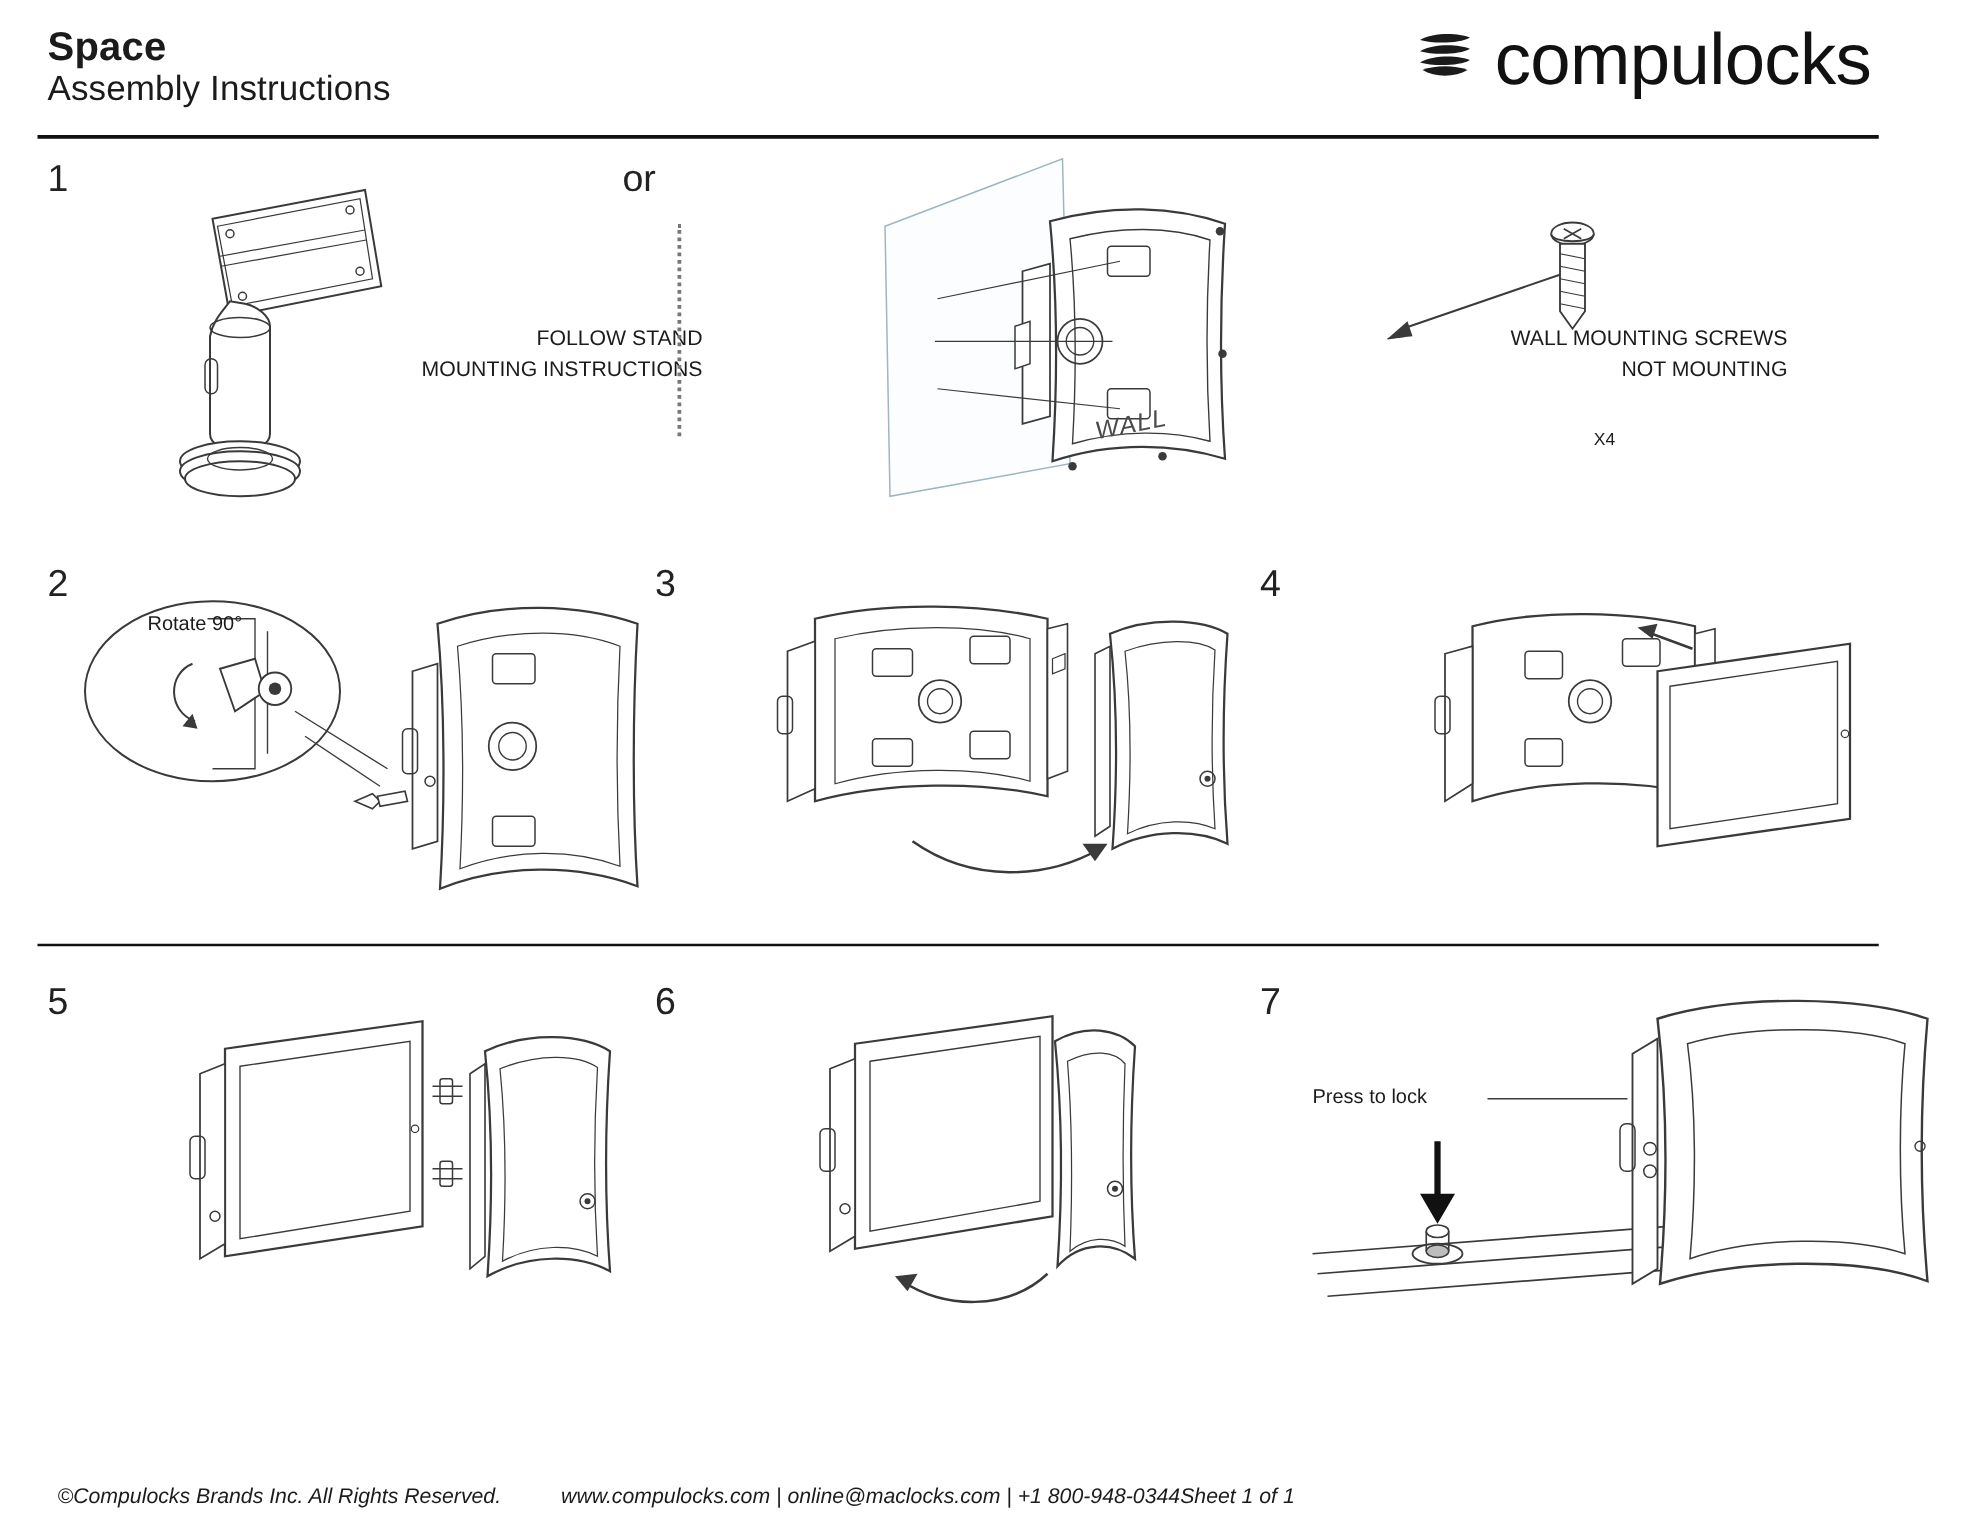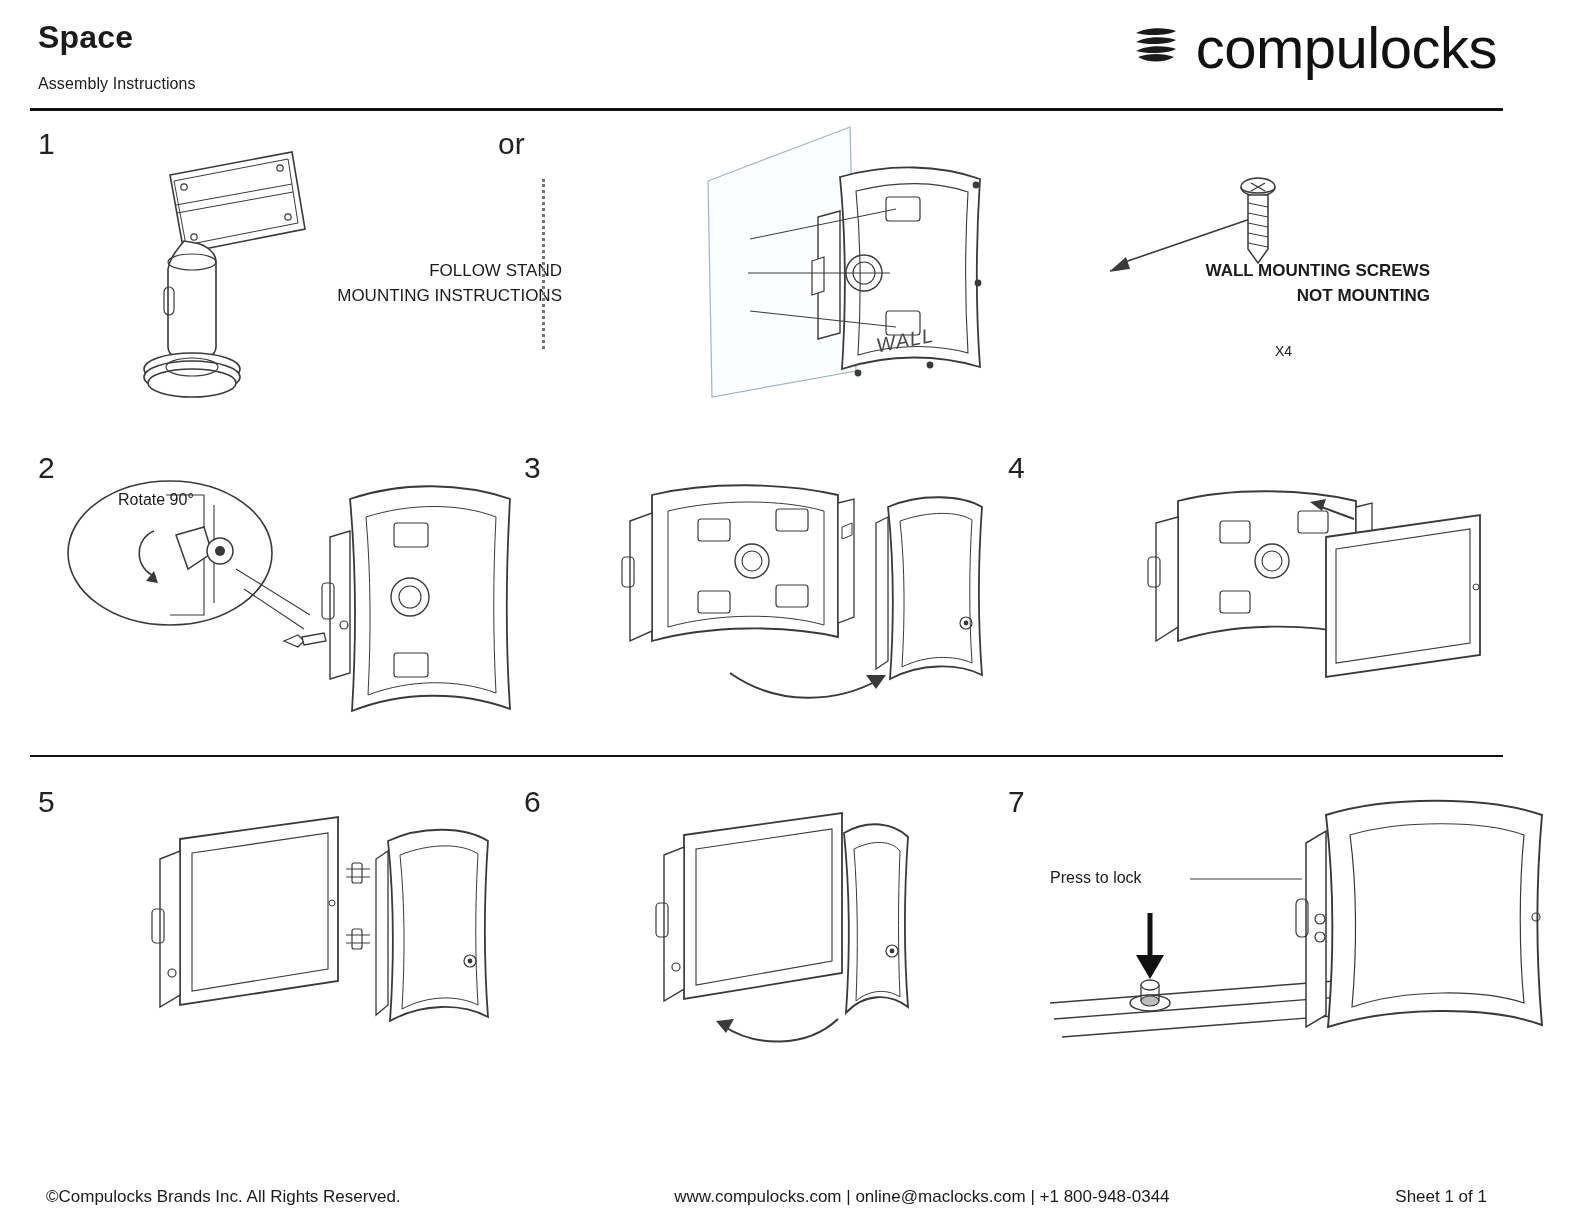--- a/index.html
+++ b/index.html
@@ -33,23 +33,23 @@
     left: 8px;
     top: 20px;
   }
   .doc-title {
     font-size: 32px;
     font-weight: bold;
     letter-spacing: 0.2px;
     line-height: 1.1;
   }
   .doc-subtitle {
-    font-size: 16px;
+    font-size: 28px;
     font-weight: normal;
-    margin-top: 20px;
+    margin-top: 0;
     letter-spacing: 0.1px;
   }
   .brand {
     position: absolute;
     right: 6px;
     top: 14px;
     display: flex;
     align-items: center;
     gap: 16px;
   }
@@ -107,22 +107,23 @@
 
   
   .footer {
     position: absolute;
     left: 46px;
     right: 46px;
     bottom: 18px;
     font-size: 17px;
     color: #1b1b1b;
     display: flex;
-    justify-content: space-between;
+    justify-content: flex-start;
     align-items: center;
+    font-style: italic;
   }
   .footer .center { text-align: center; margin-left: 48px; }
 </style>
 </head>
 <body>
 
 <div class="page">
 
   <div class="header">
     <div class="title-block">
@@ -216,21 +217,21 @@
         <path d="M50 100 L64 98" stroke-width="1.4"></path>
 
         <ellipse cx="198" cy="16" rx="17" ry="9" fill="#fff" stroke-width="1.5"></ellipse>
         <path d="M181 16 C181 24, 215 24, 215 16" fill="#fff" stroke-width="1.5"></path>
         <path d="M191 12 L205 20 M205 12 L191 20" stroke-width="1.3"></path>
         <path d="M188 24 L188 78 L198 92 L208 78 L208 24 Z" fill="#fff" stroke-width="1.5"></path>
         <path d="M188 32 L208 36 M188 42 L208 46 M188 52 L208 56 M188 62 L208 66 M188 72 L208 76" stroke-width="1"></path>
       </svg>
     </div>
     <div class="small-label" style="left:1245px; top:232px; font-size:14px;">X4</div>
-    <div class="step-caption" style="left:1060px; top:148px; width:340px;font-weight:bold;">
+    <div class="step-caption" style="left:1060px; top:148px; width:340px;">
       <div>WALL MOUNTING SCREWS</div>
       <div>NOT MOUNTING</div>
     </div>
   </div>
 
   <div class="band band-2">
 
     <div class="step-num" style="left:8px; top:0px;">2</div>
     <div class="art" style="left:28px; top:14px;">
       <svg width="470" height="250" viewBox="0 0 470 250" fill="none" stroke="#3a3a3a" stroke-width="1.4">

